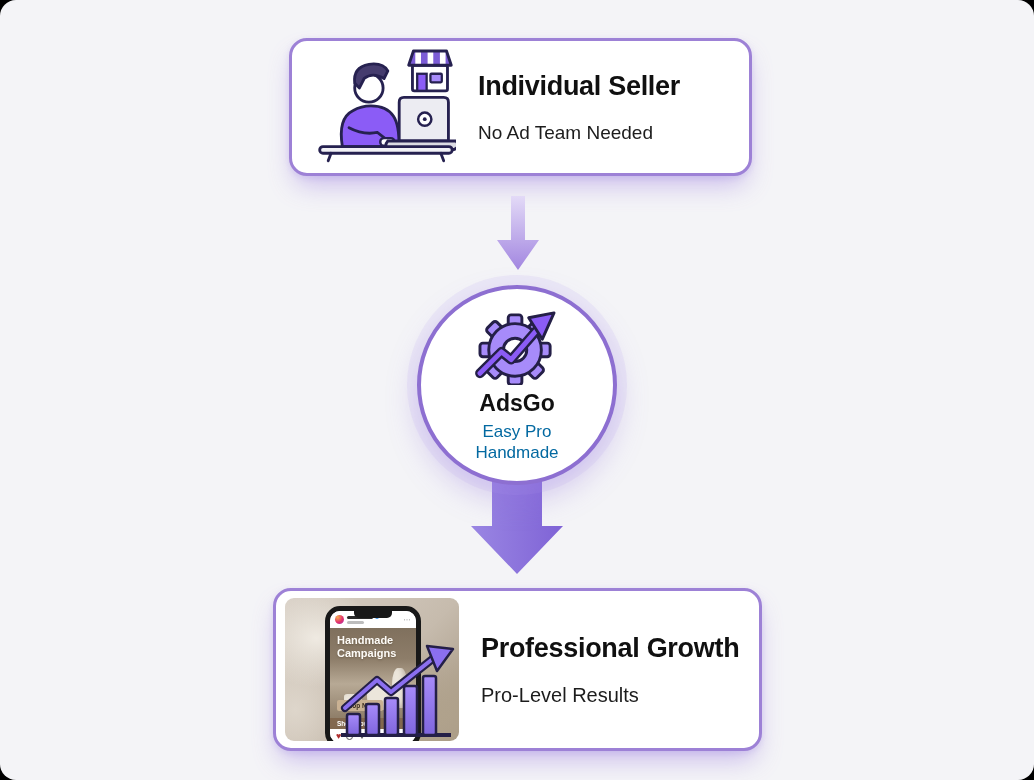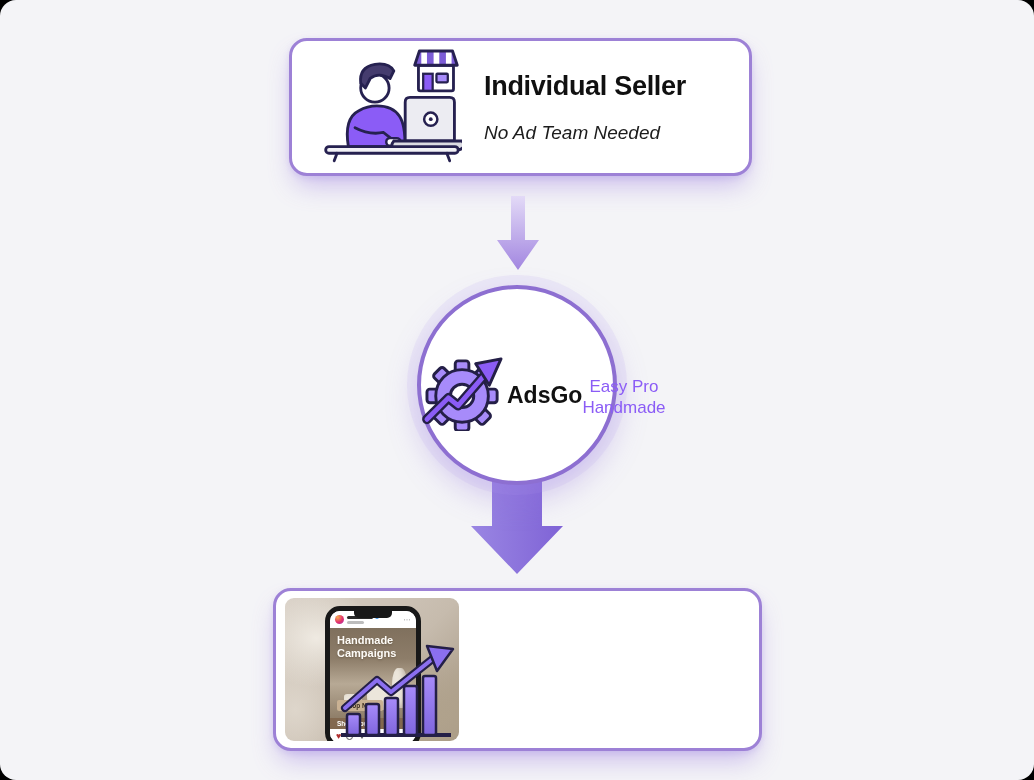--- a/index.html
+++ b/index.html
@@ -15,44 +15,44 @@
   
   .card {
     position: absolute;
     background: #ffffff;
     border: 3px solid #9d81d6;
     border-radius: 18px;
     box-shadow: 0 14px 26px -6px rgba(146,114,221,0.45), 0 2px 6px rgba(146,114,221,0.18);
     display: flex;
     align-items: center;
   }
-  .card-top   { left: 289px; top: 38px;  width: 463px; height: 138px; padding: 0 28px; gap: 22px; }
+  .card-top   { left: 289px; top: 38px;  width: 463px; height: 138px; padding: 0 22px; gap: 22px; }
   .card-bottom{ left: 273px; top: 588px; width: 489px; height: 163px; padding: 9px;   gap: 22px; }
 
   .card-text { display: flex; flex-direction: column; justify-content: center; }
   .card-title { font-size: 27px; font-weight: 700; color: #101010; letter-spacing: -0.3px; }
-  .card-subtitle { font-size: 19px; color: #1c1c1c; margin-top: 20px; font-style: italic; }
+  .card-subtitle { font-size: 19px; color: #1c1c1c; margin-top: 20px; }
 
   
   .arrow-1 { position: absolute; left: 494px; top: 194px; z-index: 1; }
   .arrow-2 { position: absolute; left: 455px; top: 468px; z-index: 1; }
 
   
   .hub {
     position: absolute; left: 417px; top: 285px; width: 200px; height: 200px;
     background: #fff;
     border: 4px solid #8d6fd1;
     border-radius: 50%;
     z-index: 2;
-    display: flex; align-items: center;
+    display: flex; flex-direction: column; align-items: center;
     padding-top: 20px;
     box-shadow: 0 0 0 10px rgba(180,155,240,0.13), 0 14px 30px rgba(146,114,221,0.35);
   }
   .hub-title { font-size: 23px; font-weight: 700; color: #111; margin-top: 1px; }
-  .hub-sub { font-size: 17px; color: #8b5cf6; line-height: 1.25; text-align: center; margin-top: 4px; }
+  .hub-sub { font-size: 17px; color: #0369a1; line-height: 1.25; text-align: center; margin-top: 4px; }
 
   
   .photo {
     position: relative; width: 174px; height: 143px; border-radius: 9px; overflow: hidden;
     flex: 0 0 auto;
     background:
       radial-gradient(90px 70px at 18% 28%, #efeae2 0%, rgba(239,234,226,0) 70%),
       radial-gradient(80px 95px at 6% 78%, #ded6cb 0%, rgba(222,214,203,0) 70%),
       radial-gradient(130px 95px at 88% 82%, #b0a28c 0%, rgba(176,162,140,0) 75%),
       linear-gradient(135deg, #d8d0c6 0%, #c6bbad 55%, #a3947f 100%);
@@ -246,15 +246,19 @@
         <rect x="10" y="70" width="13" height="21" rx="2" fill="url(#barG)" stroke="#241f47" stroke-width="2.5"></rect>
         <rect x="29" y="60" width="13" height="31" rx="2" fill="url(#barG)" stroke="#241f47" stroke-width="2.5"></rect>
         <rect x="48" y="54" width="13" height="37" rx="2" fill="url(#barG)" stroke="#241f47" stroke-width="2.5"></rect>
         <rect x="67" y="42" width="13" height="49" rx="2" fill="url(#barG)" stroke="#241f47" stroke-width="2.5"></rect>
         <rect x="86" y="32" width="13" height="59" rx="2" fill="url(#barG)" stroke="#241f47" stroke-width="2.5"></rect>
         <polyline points="8,64 40,36 54,48 98,13" stroke="#241f47" stroke-width="8" fill="none" stroke-linejoin="round" stroke-linecap="round"></polyline>
         <polyline points="8,64 40,36 54,48 98,13" stroke="#8b6ff0" stroke-width="4" fill="none" stroke-linejoin="round" stroke-linecap="round"></polyline>
         <polygon points="90,2 116,5 100,27" fill="#8b6ff0" stroke="#241f47" stroke-width="2.5" stroke-linejoin="round"></polygon>
       </svg>
     </div>
+    <div class="card-text">
+      <div class="card-title">Professional Growth</div>
+      <div class="card-subtitle" style="font-size:20px;">Pro-Level Results</div>
+    </div>
   </div>
 
 </div>
 
 </body></html>

